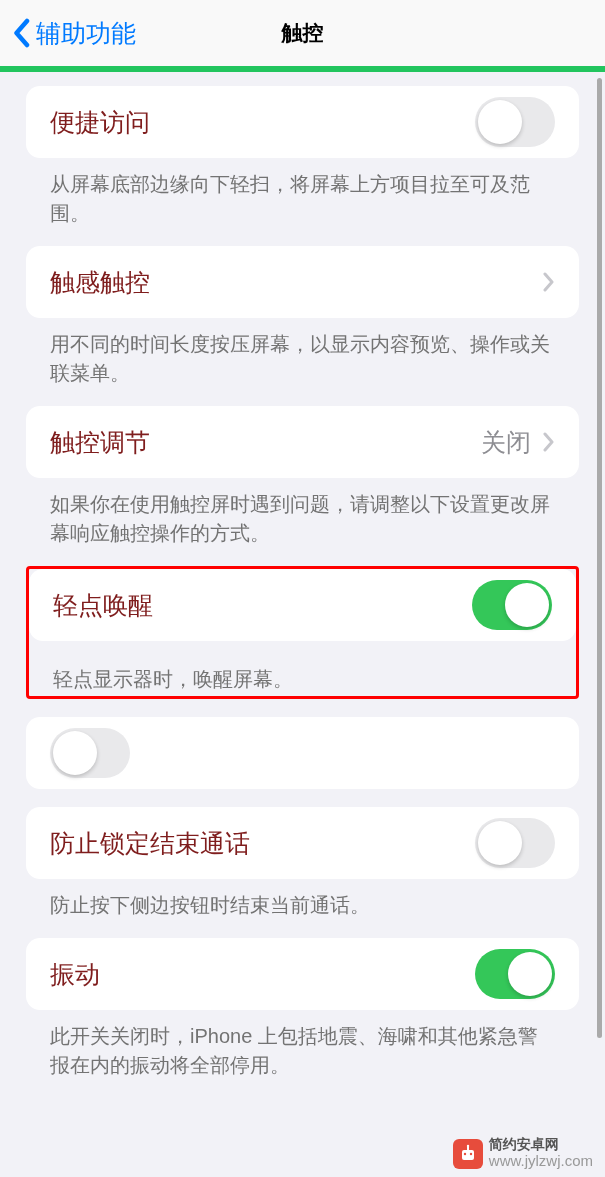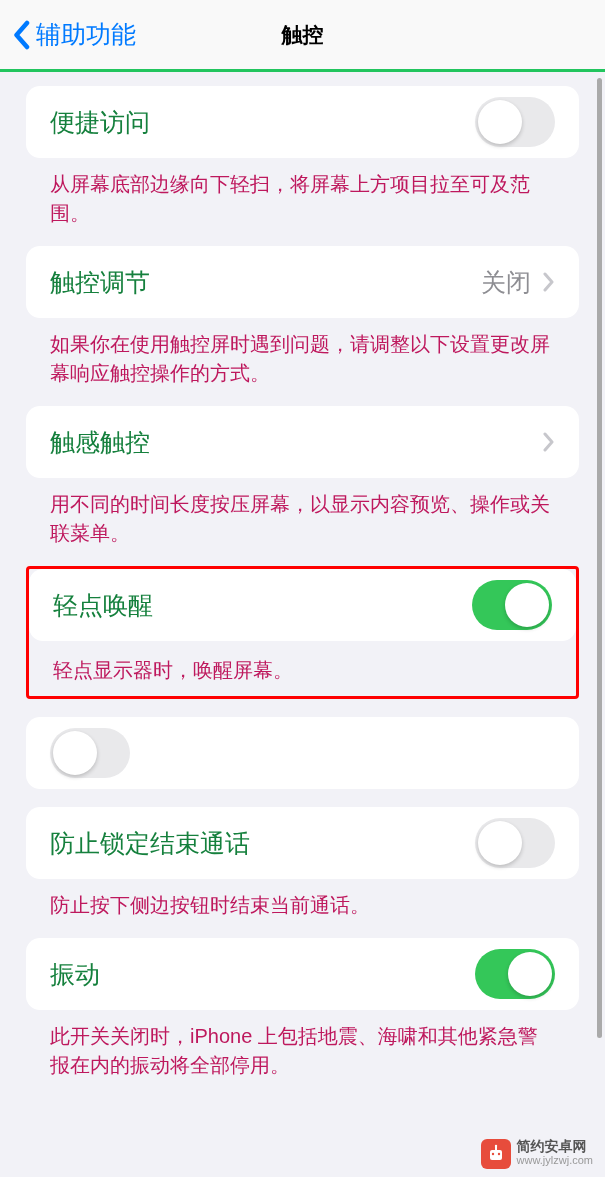--- a/index.html
+++ b/index.html
@@ -15,21 +15,21 @@
       background: #f2f2f7;
       position: relative;
       overflow: hidden;
     }
     .header {
       height: 72px;
       background: #f9f9f9;
       display: flex;
       align-items: center;
       position: relative;
-      border-bottom: 3px solid #22c55e;
+      border-bottom: 6px solid #22c55e;
     }
     .back-button {
       display: flex;
       align-items: center;
       padding-left: 12px;
       color: #007aff;
       font-size: 25px;
     }
     .back-chevron {
       width: 18px;
@@ -63,21 +63,21 @@
     }
     .cell {
       display: flex;
       align-items: center;
       justify-content: space-between;
       padding: 0 24px;
       min-height: 72px;
     }
     .cell-label {
       font-size: 25px;
-      color: #15803d;
+      color: #7f1d1d;
       font-weight: 400;
     }
     .cell-right {
       display: flex;
       align-items: center;
       gap: 12px;
     }
     .cell-value {
       font-size: 25px;
       color: #8e8e93;
@@ -112,50 +112,50 @@
     .toggle-off .toggle-knob {
       left: 3px;
     }
     .toggle-on .toggle-knob {
       right: 3px;
     }
     .footer-text {
       margin: 12px 26px 0 26px;
       padding: 0 24px;
       font-size: 20px;
-      color: #be185d;
+      color: #737373;
       line-height: 1.45;
     }
     .highlighted {
       border: 3px solid #ff0000;
       border-radius: 4px;
       margin: 18px 26px 0 26px;
-      padding-bottom: 11px;
+      padding-bottom: 2px;
     }
     .highlighted .cell-group {
       margin: 0;
     }
     .highlighted .footer-text {
-      margin: 15px 0 0 0;
+      margin: 24px 0 0 0;
     }
     .scrollbar-indicator {
       position: absolute;
       right: 3px;
       top: 78px;
       width: 5px;
       height: 960px;
       background: #aaa;
       border-radius: 3px;
     }
     .watermark {
       position: absolute;
       bottom: 8px;
       right: 12px;
       display: flex;
-      align-items: flex-start;
+      align-items: flex-end;
       gap: 6px;
     }
     .watermark-icon {
       width: 30px;
       height: 30px;
       background: #e74c3c;
       border-radius: 6px;
       display: flex;
       align-items: center;
       justify-content: center;
@@ -164,21 +164,21 @@
     }
     .watermark-text {
       display: flex;
       flex-direction: column;
       font-size: 14px;
       line-height: 1.1;
       color: #555;
       font-weight: 600;
     }
     .watermark-url {
-      font-size: 11px;
+      font-size: 15px;
       color: #999;
       font-weight: 400;
     }
   </style>
 </head>
 <body>
 
 <div class="header">
   <div class="back-button">
     <svg class="back-chevron" viewBox="0 0 12 20">
@@ -199,44 +199,44 @@
           <div class="toggle-knob"></div>
         </div>
       </div>
     </div>
     <div class="footer-text">从屏幕底部边缘向下轻扫，将屏幕上方项目拉至可及范围。</div>
   </div>
 
   <div class="section">
     <div class="cell-group">
       <div class="cell">
+        <span class="cell-label">触感触控</span>
+        <div class="cell-right">
+          <svg class="chevron-right" viewBox="0 0 12 20">
+            <path d="M2 2 L9 10 L2 18" stroke="#c7c7cc" stroke-width="3" fill="none" stroke-linecap="round" stroke-linejoin="round"></path>
+          </svg>
+        </div>
+      </div>
+    </div>
+    <div class="footer-text">用不同的时间长度按压屏幕，以显示内容预览、操作或关联菜单。</div>
+  </div>
+
+  <div class="section">
+    <div class="cell-group">
+      <div class="cell">
         <span class="cell-label">触控调节</span>
         <div class="cell-right">
           <span class="cell-value">关闭</span>
           <svg class="chevron-right" viewBox="0 0 12 20">
             <path d="M2 2 L9 10 L2 18" stroke="#c7c7cc" stroke-width="3" fill="none" stroke-linecap="round" stroke-linejoin="round"></path>
           </svg>
         </div>
       </div>
     </div>
     <div class="footer-text">如果你在使用触控屏时遇到问题，请调整以下设置更改屏幕响应触控操作的方式。</div>
-  </div>
-
-  <div class="section">
-    <div class="cell-group">
-      <div class="cell">
-        <span class="cell-label">触感触控</span>
-        <div class="cell-right">
-          <svg class="chevron-right" viewBox="0 0 12 20">
-            <path d="M2 2 L9 10 L2 18" stroke="#c7c7cc" stroke-width="3" fill="none" stroke-linecap="round" stroke-linejoin="round"></path>
-          </svg>
-        </div>
-      </div>
-    </div>
-    <div class="footer-text">用不同的时间长度按压屏幕，以显示内容预览、操作或关联菜单。</div>
   </div>
 
   <div class="highlighted">
     <div class="cell-group">
       <div class="cell">
         <span class="cell-label">轻点唤醒</span>
         <div class="toggle toggle-on">
           <div class="toggle-knob"></div>
         </div>
       </div>

